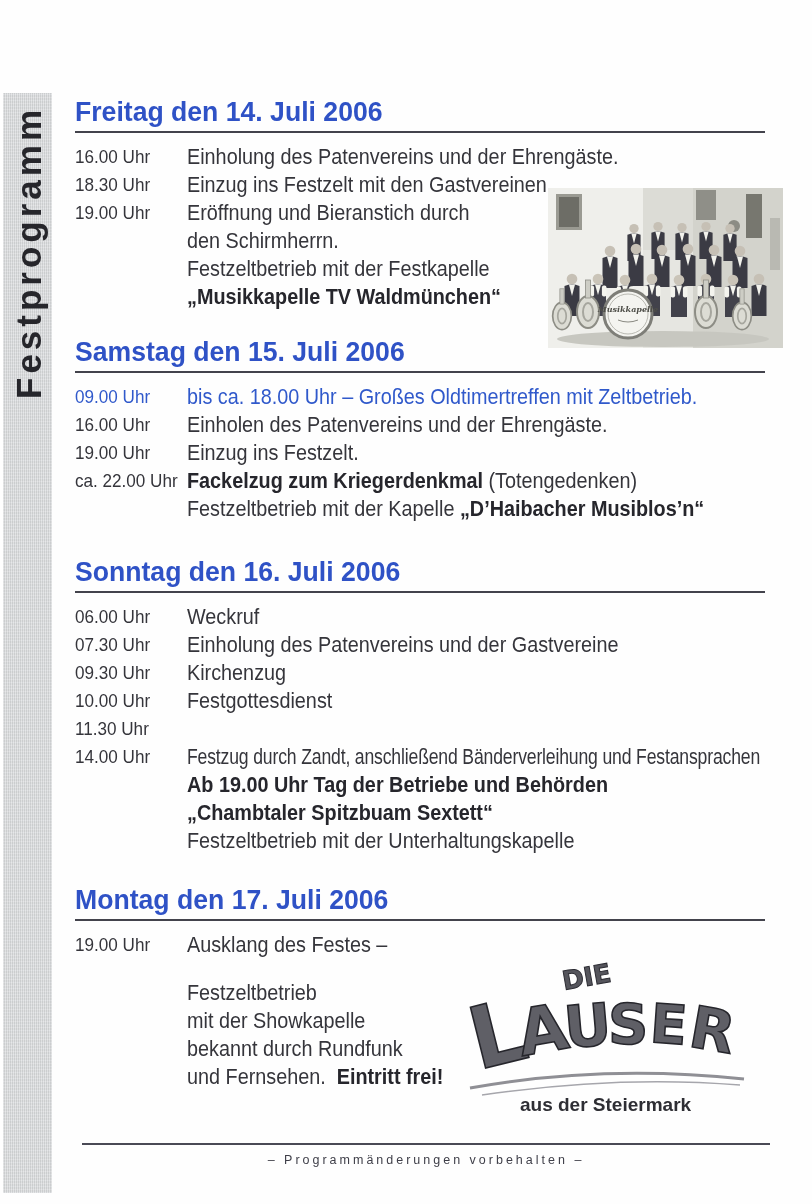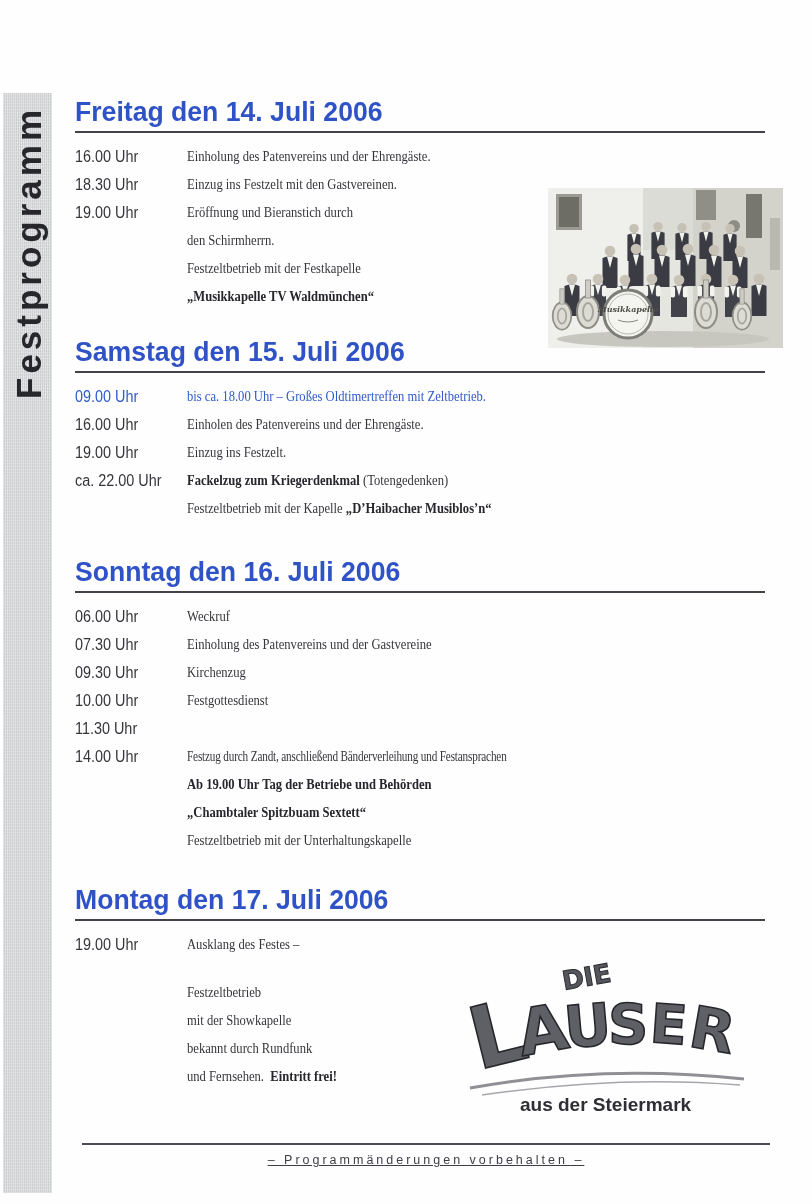--- a/index.html
+++ b/index.html
@@ -24,38 +24,38 @@
     white-space:nowrap;
   }
   
   .section{position:absolute; left:75px; width:690px;}
   #sec-freitag{top:96px;} #sec-samstag{top:336px;} #sec-sonntag{top:556px;} #sec-montag{top:884px;}
   .section h2{margin:0; font-size:28px; line-height:32px; font-weight:bold; color:var(--blue,#2f52c6);}
   .section h2 .tx{transform:scaleX(.95);}
   .rule{border-top:2.5px solid var(--rule,#43434c); margin-top:3px;}
   .rows{margin-top:10px;}
   .row{display:flex; align-items:flex-start;}
-  .time{width:112px; flex:none; font-size:16px; line-height:28px;}
-  .desc{flex:1; font-size:14px; line-height:28px;font-family:Liberation Serif, serif;}
+  .time{width:112px; flex:none; font-size:19px; line-height:28px;}
+  .desc{flex:1; font-size:22px; line-height:28px;}
   .line{white-space:nowrap;}
   .tx{display:inline-block; transform:scaleX(.9); transform-origin:0 60%; white-space:nowrap;}
   .tx.cond{transform:scaleX(.8); letter-spacing:-.2px;}
   .b{font-weight:bold; color:#26262c;}
   .hl .time,.hl .desc,.hl .b{color:var(--blue2,#2f5ac9);}
   .gap{height:20px;}
   
   .photo{position:absolute; left:548px; top:188px; width:235px; height:160px; margin:0;}
   .photo svg{display:block;}
   .logo{position:absolute; left:468px; top:952px; width:280px; height:165px;}
   .lauser-letter{font-weight:bold; fill:#5f5f66; stroke:#26262c; stroke-width:1.6; font-family:"DejaVu Sans", sans-serif;}
   
   .footer-rule{position:absolute; left:82px; top:1143px; width:688px; border-top:2px solid #4a4a55;}
   .footer-note{
     position:absolute; left:82px; top:1153px; width:688px; text-align:center;
-    font-size:12.5px; letter-spacing:3px; color:#3e3e48;text-decoration:underline;
+    font-size:12.5px; letter-spacing:3px; color:#3e3e48;
   }
 </style>
 </head>
 <body>
 
 <div class="page">
 
   <aside class="strip">
     <div class="side-label">Festprogramm</div>
   </aside>

